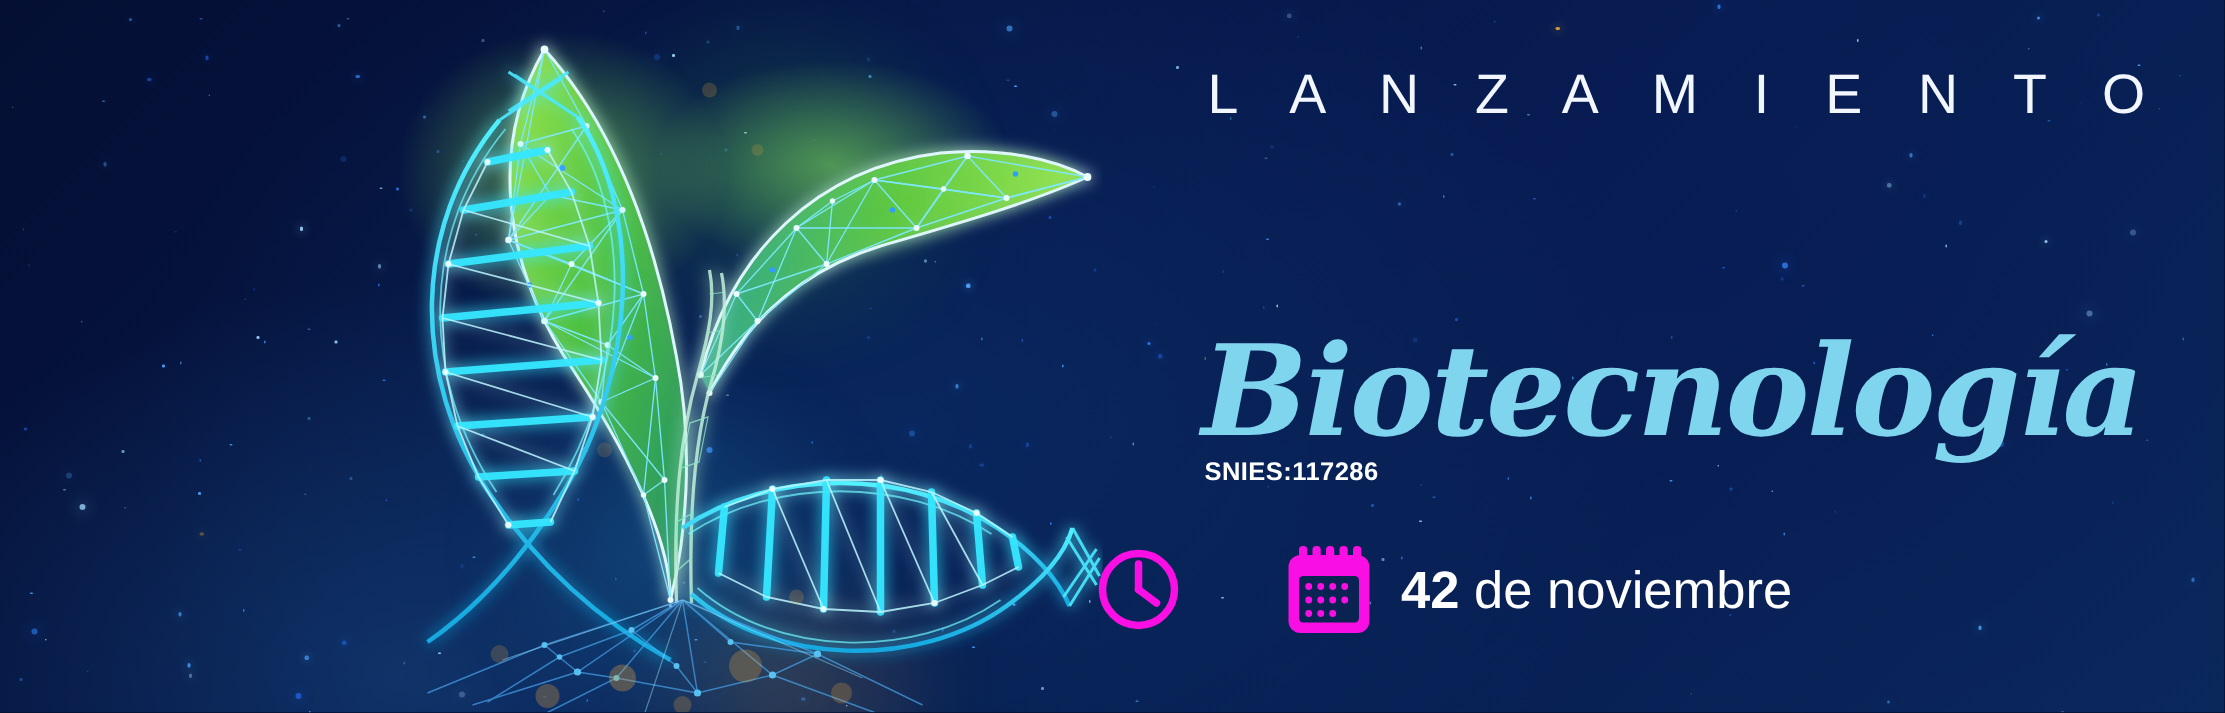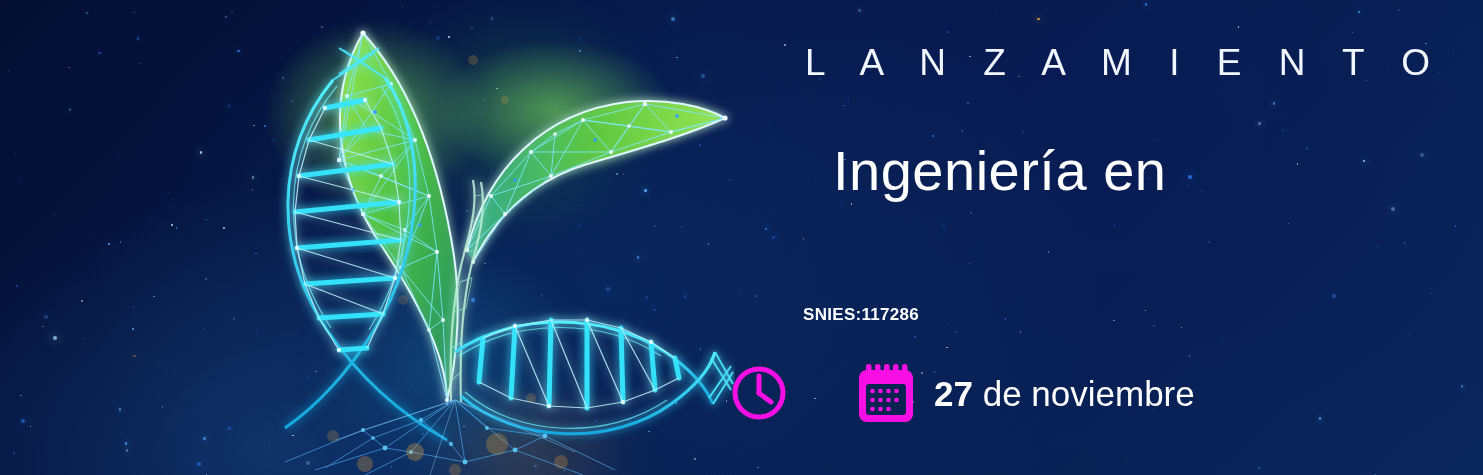--- a/index.html
+++ b/index.html
@@ -569,22 +569,26 @@
         <circle cx="290" cy="100" r="4" fill="rgba(228,160,60,.20)"></circle>
       </g>
     </svg>
   </div>
 
   <div id="content">
 
     <div class="lanzamiento">L A N Z A M I E N T O</div>
 
 
-    <div class="title-line1">Ingeniería en</div>
-
+
+    <div class="title-script">
+      <svg viewBox="0 0 400 130" preserveAspectRatio="xMinYMid meet">
+        <text class="script-text" x="6" y="92">Biotecnología</text>
+      </svg>
+    </div>
 
     <div class="snies">SNIES:117286</div>
 
     <div class="info-row">
 
       <div class="info-item">
         <svg class="info-icon" width="58" height="58" viewBox="0 0 58 58">
           <circle cx="29" cy="29" r="24" fill="none" stroke="#f90fe3" stroke-width="5"></circle>
           <line x1="29" y1="29" x2="29" y2="12" stroke="#f90fe3" stroke-width="5" stroke-linecap="round"></line>
           <line x1="29" y1="29" x2="41" y2="38" stroke="#f90fe3" stroke-width="5" stroke-linecap="round"></line>
@@ -614,19 +618,19 @@
               <circle cx="24.5" cy="38" r="2.3"></circle>
             <circle cx="32.5" cy="38" r="2.3"></circle>
               <circle cx="40.5" cy="38" r="2.3"></circle>
             <circle cx="16.5" cy="47" r="2.3"></circle>
               <circle cx="24.5" cy="47" r="2.3"></circle>
             <circle cx="32.5" cy="47" r="2.3"></circle>
           </g>
         </svg>
         <span class="gap-after-cal"></span>
         <span class="info-text">
-          <span class="strong">27</span><span>&nbsp;</span><span class="light">de noviembre</span>
+          <span class="strong">42</span><span>&nbsp;</span><span class="light">de noviembre</span>
         </span>
       </div>
 
     </div>
   </div>
 </div>
 
 </body></html>

